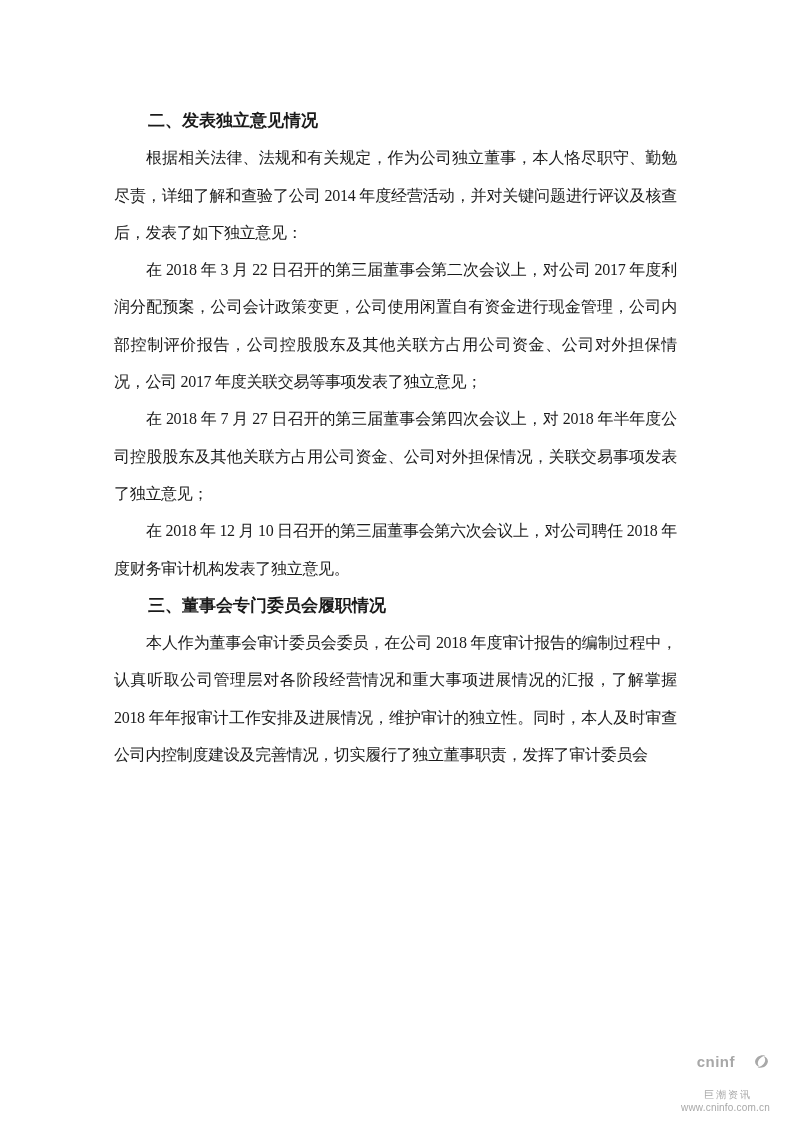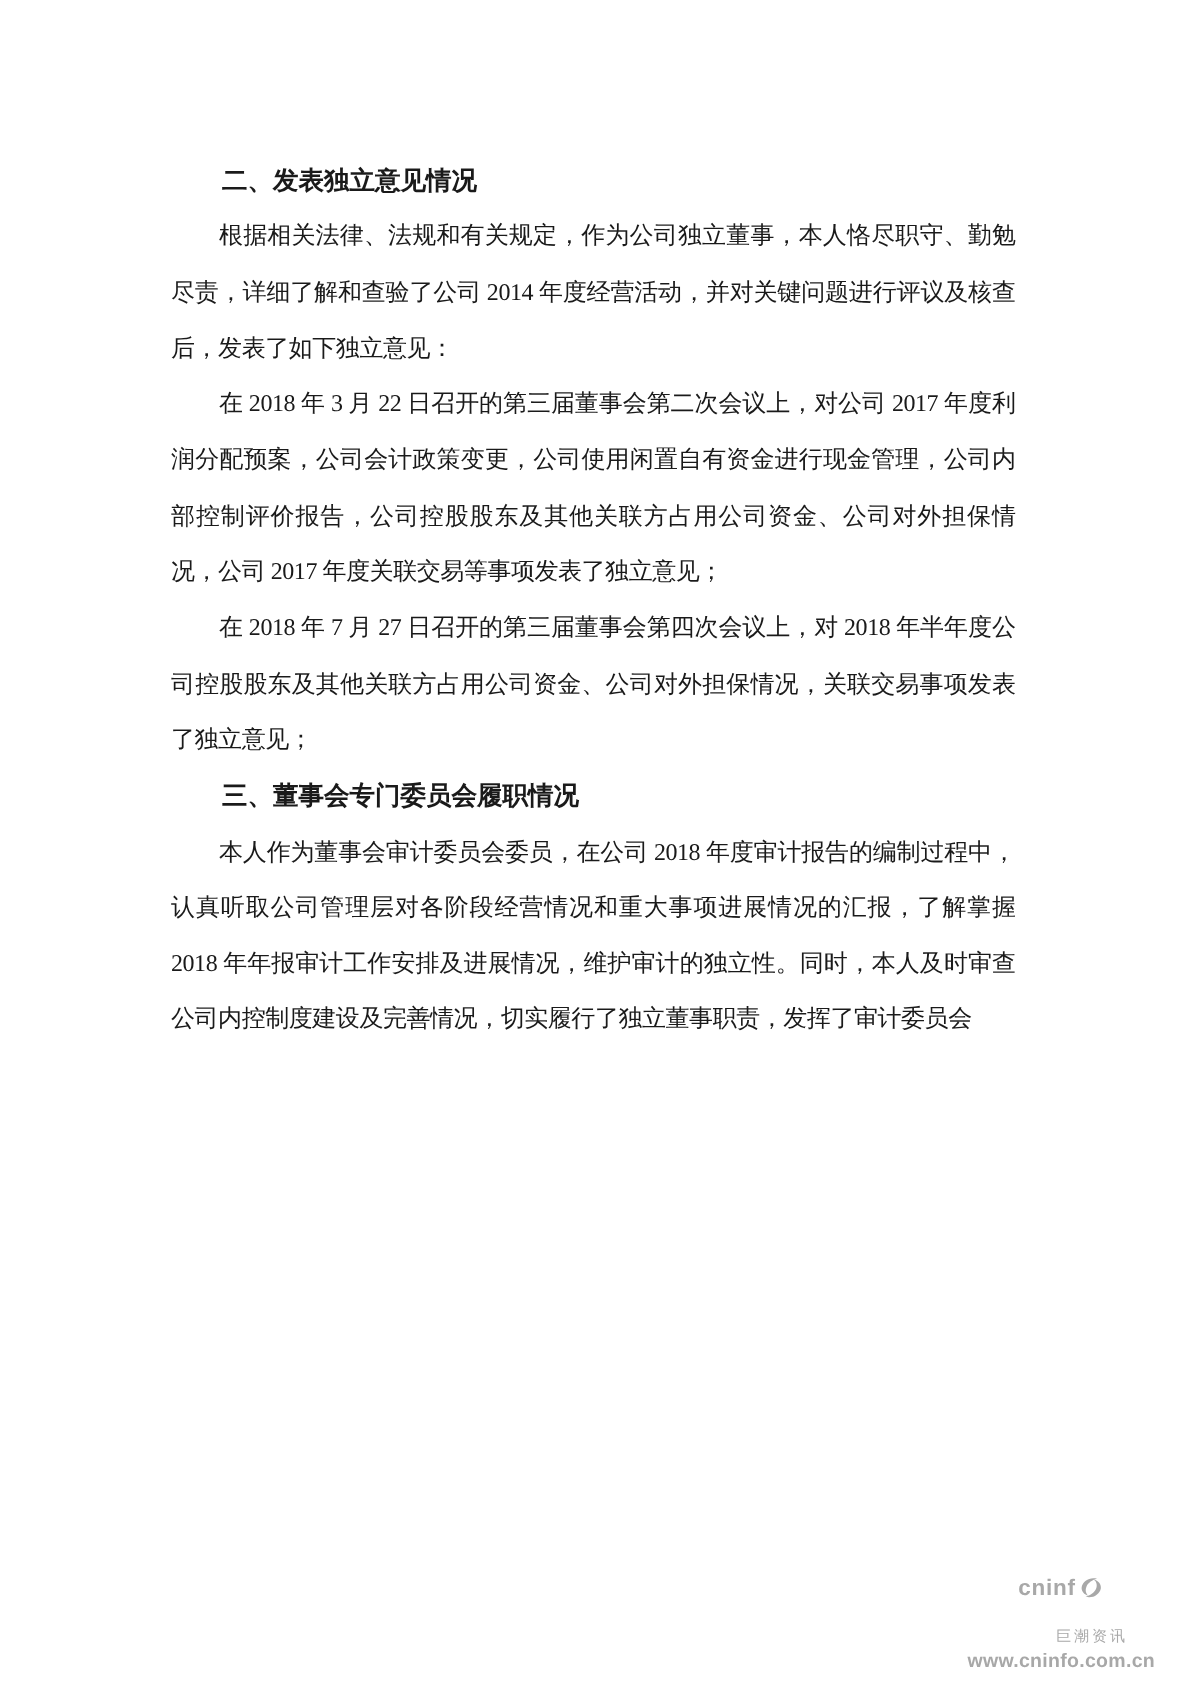--- a/index.html
+++ b/index.html
@@ -43,53 +43,53 @@
     right:14px;
     bottom:9px;
     color:var(--wm);
     font-family:"Liberation Sans","DejaVu Sans",sans-serif;
     line-height:1;
     text-align:right;
   }
   .wm-row{
     display:flex;
     align-items:center;
-    justify-content:center;
-    gap:2px;
+    justify-content:flex-end;
+    gap:18px;
   }
   .wm-logo-text{
     font-size:15px;
     font-weight:700;
     letter-spacing:.5px;
   }
   .wm-swirl{display:inline-block;}
   .wm-swirl svg{width:17px;height:17px;display:block;}
   .wm-cn{
     font-size:10px;
     letter-spacing:2px;
     margin-top:20px;
     padding-right:18px;
   }
   .wm-url{
-    font-size:13px;
+    font-size:10px;
     margin-top:3px;
     letter-spacing:.2px;
-    font-weight:bold;
   }
 </style>
 </head>
 <body>
 
 <div class="page">
 
   <main class="doc-content">
       <div class="doc-heading">二、发表独立意见情况</div>
       <div class="doc-para">根据相关法律、法规和有关规定，作为公司独立董事，本人恪尽职守、勤勉尽责，详细了解和查验了公司 2014 年度经营活动，并对关键问题进行评议及核查后，发表了如下独立意见：</div>
       <div class="doc-para">在 2018 年 3 月 22 日召开的第三届董事会第二次会议上，对公司 2017 年度利润分配预案，公司会计政策变更，公司使用闲置自有资金进行现金管理，公司内部控制评价报告，公司控股股东及其他关联方占用公司资金、公司对外担保情况，公司 2017 年度关联交易等事项发表了独立意见；</div>
       <div class="doc-para">在 2018 年 7 月 27 日召开的第三届董事会第四次会议上，对 2018 年半年度公司控股股东及其他关联方占用公司资金、公司对外担保情况，关联交易事项发表了独立意见；</div>
+      <div class="doc-para">在 2018 年 12 月 10 日召开的第三届董事会第六次会议上，对公司聘任 2018 年度财务审计机构发表了独立意见。</div>
       <div class="doc-heading">三、董事会专门委员会履职情况</div>
       <div class="doc-para">本人作为董事会审计委员会委员，在公司 2018 年度审计报告的编制过程中，认真听取公司管理层对各阶段经营情况和重大事项进展情况的汇报，了解掌握 2018 年年报审计工作安排及进展情况，维护审计的独立性。同时，本人及时审查公司内控制度建设及完善情况，切实履行了独立董事职责，发挥了审计委员会</div>
     </main>
 
   <div class="watermark">
     <div class="wm-row">
       <span class="wm-logo-text">cninf</span>
       <span class="wm-swirl">
         <svg viewBox="0 0 20 20" xmlns="http://www.w3.org/2000/svg" fill="currentColor" aria-hidden="true">
           <path d="M2.5 9.5 C3.5 4.5 9 1.5 14.5 3 C11 3.8 7.5 6.2 6.3 9 C5 12 5.8 14.8 8 16.5 C4.5 15.5 2 12.8 2.5 9.5 Z"></path>

